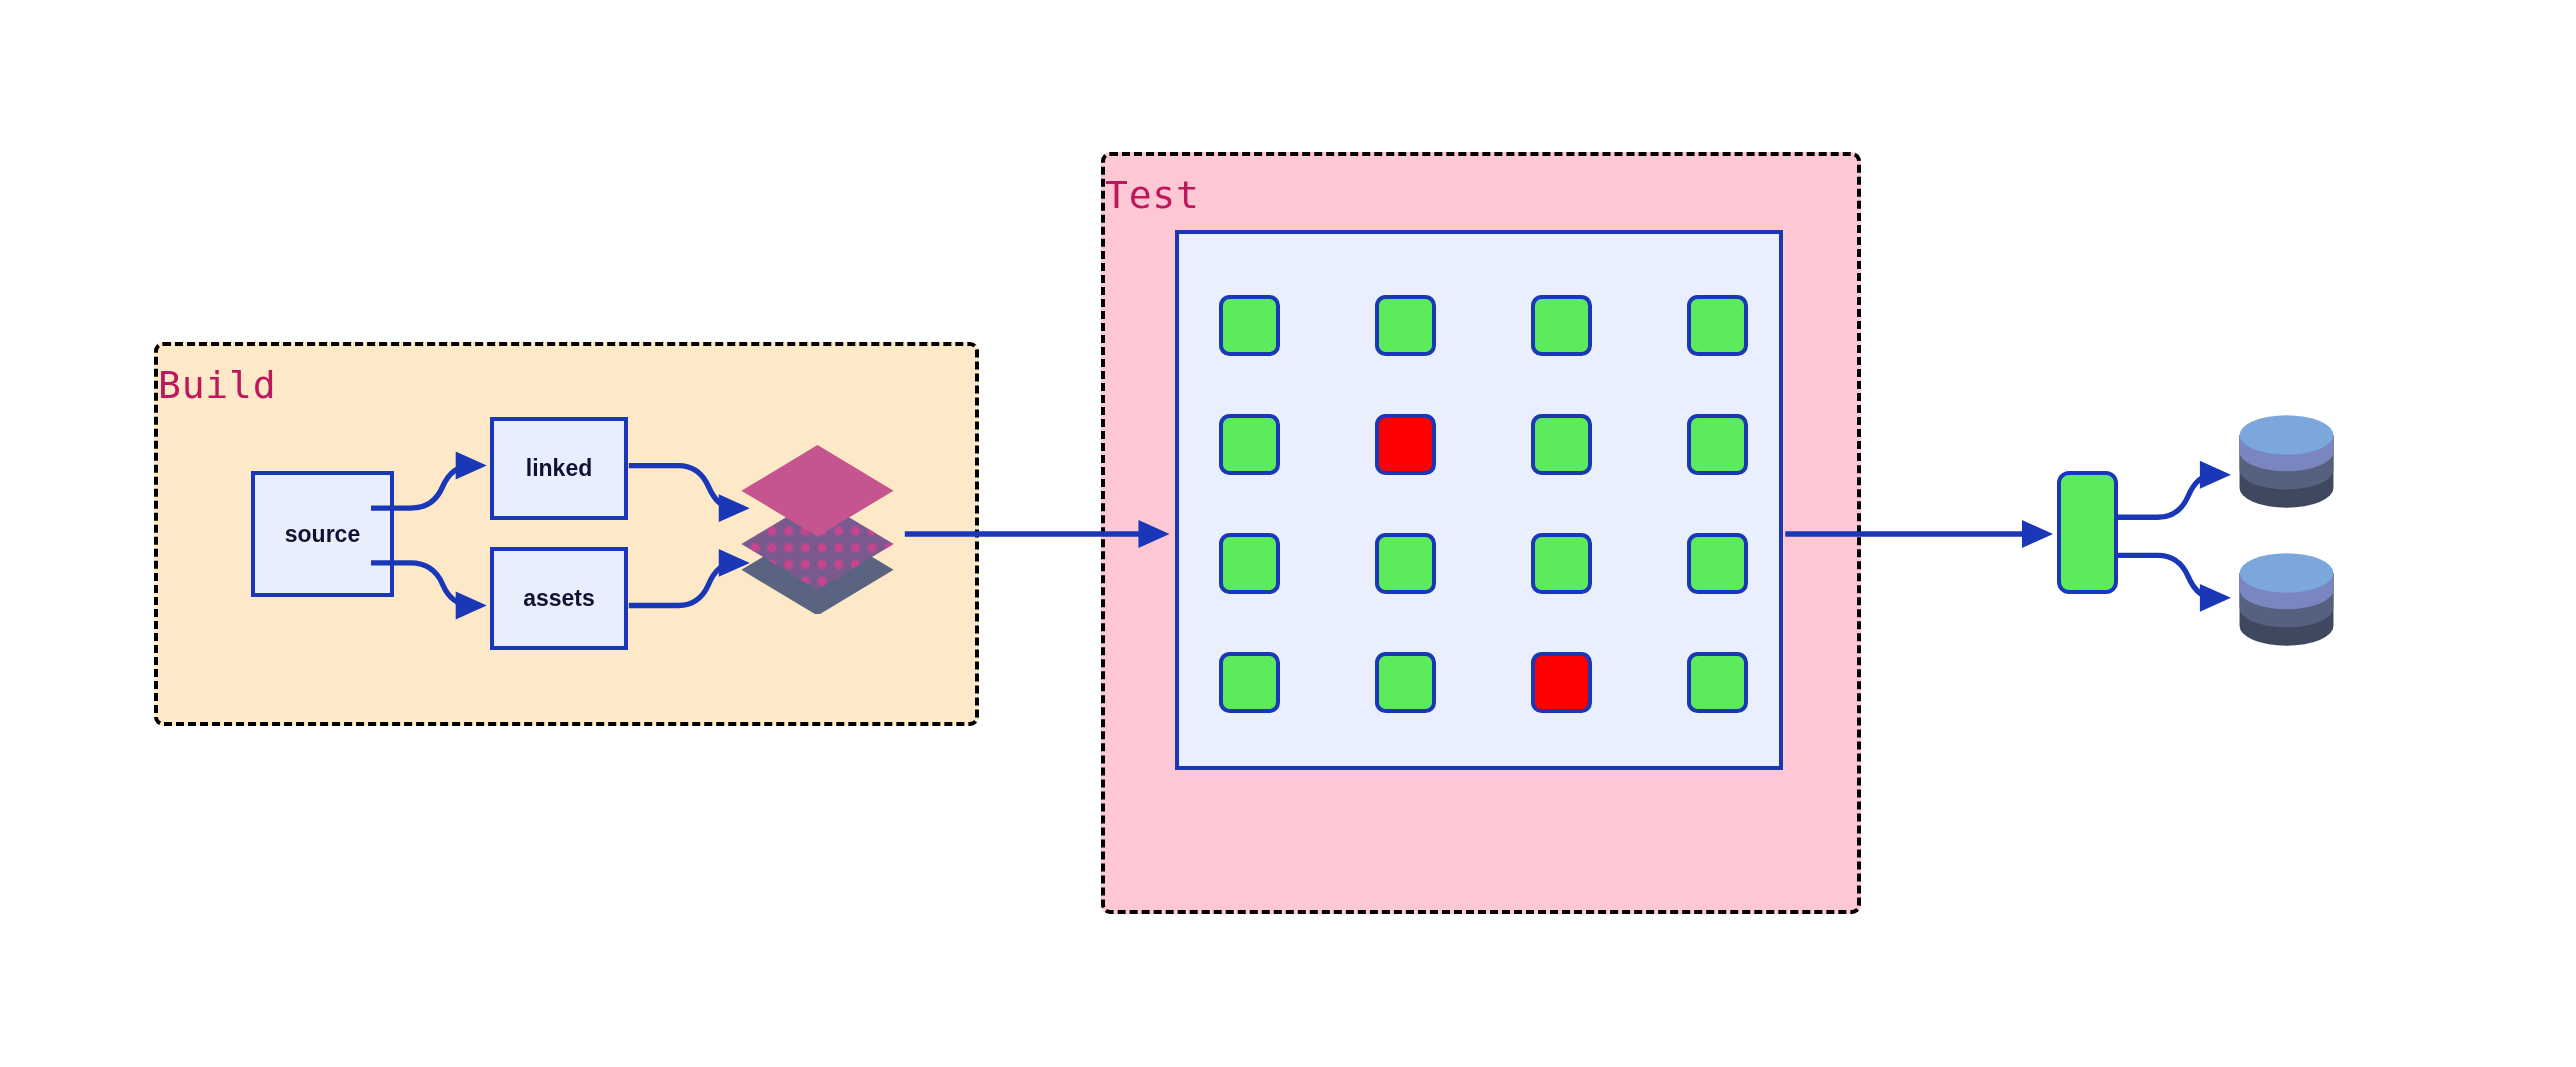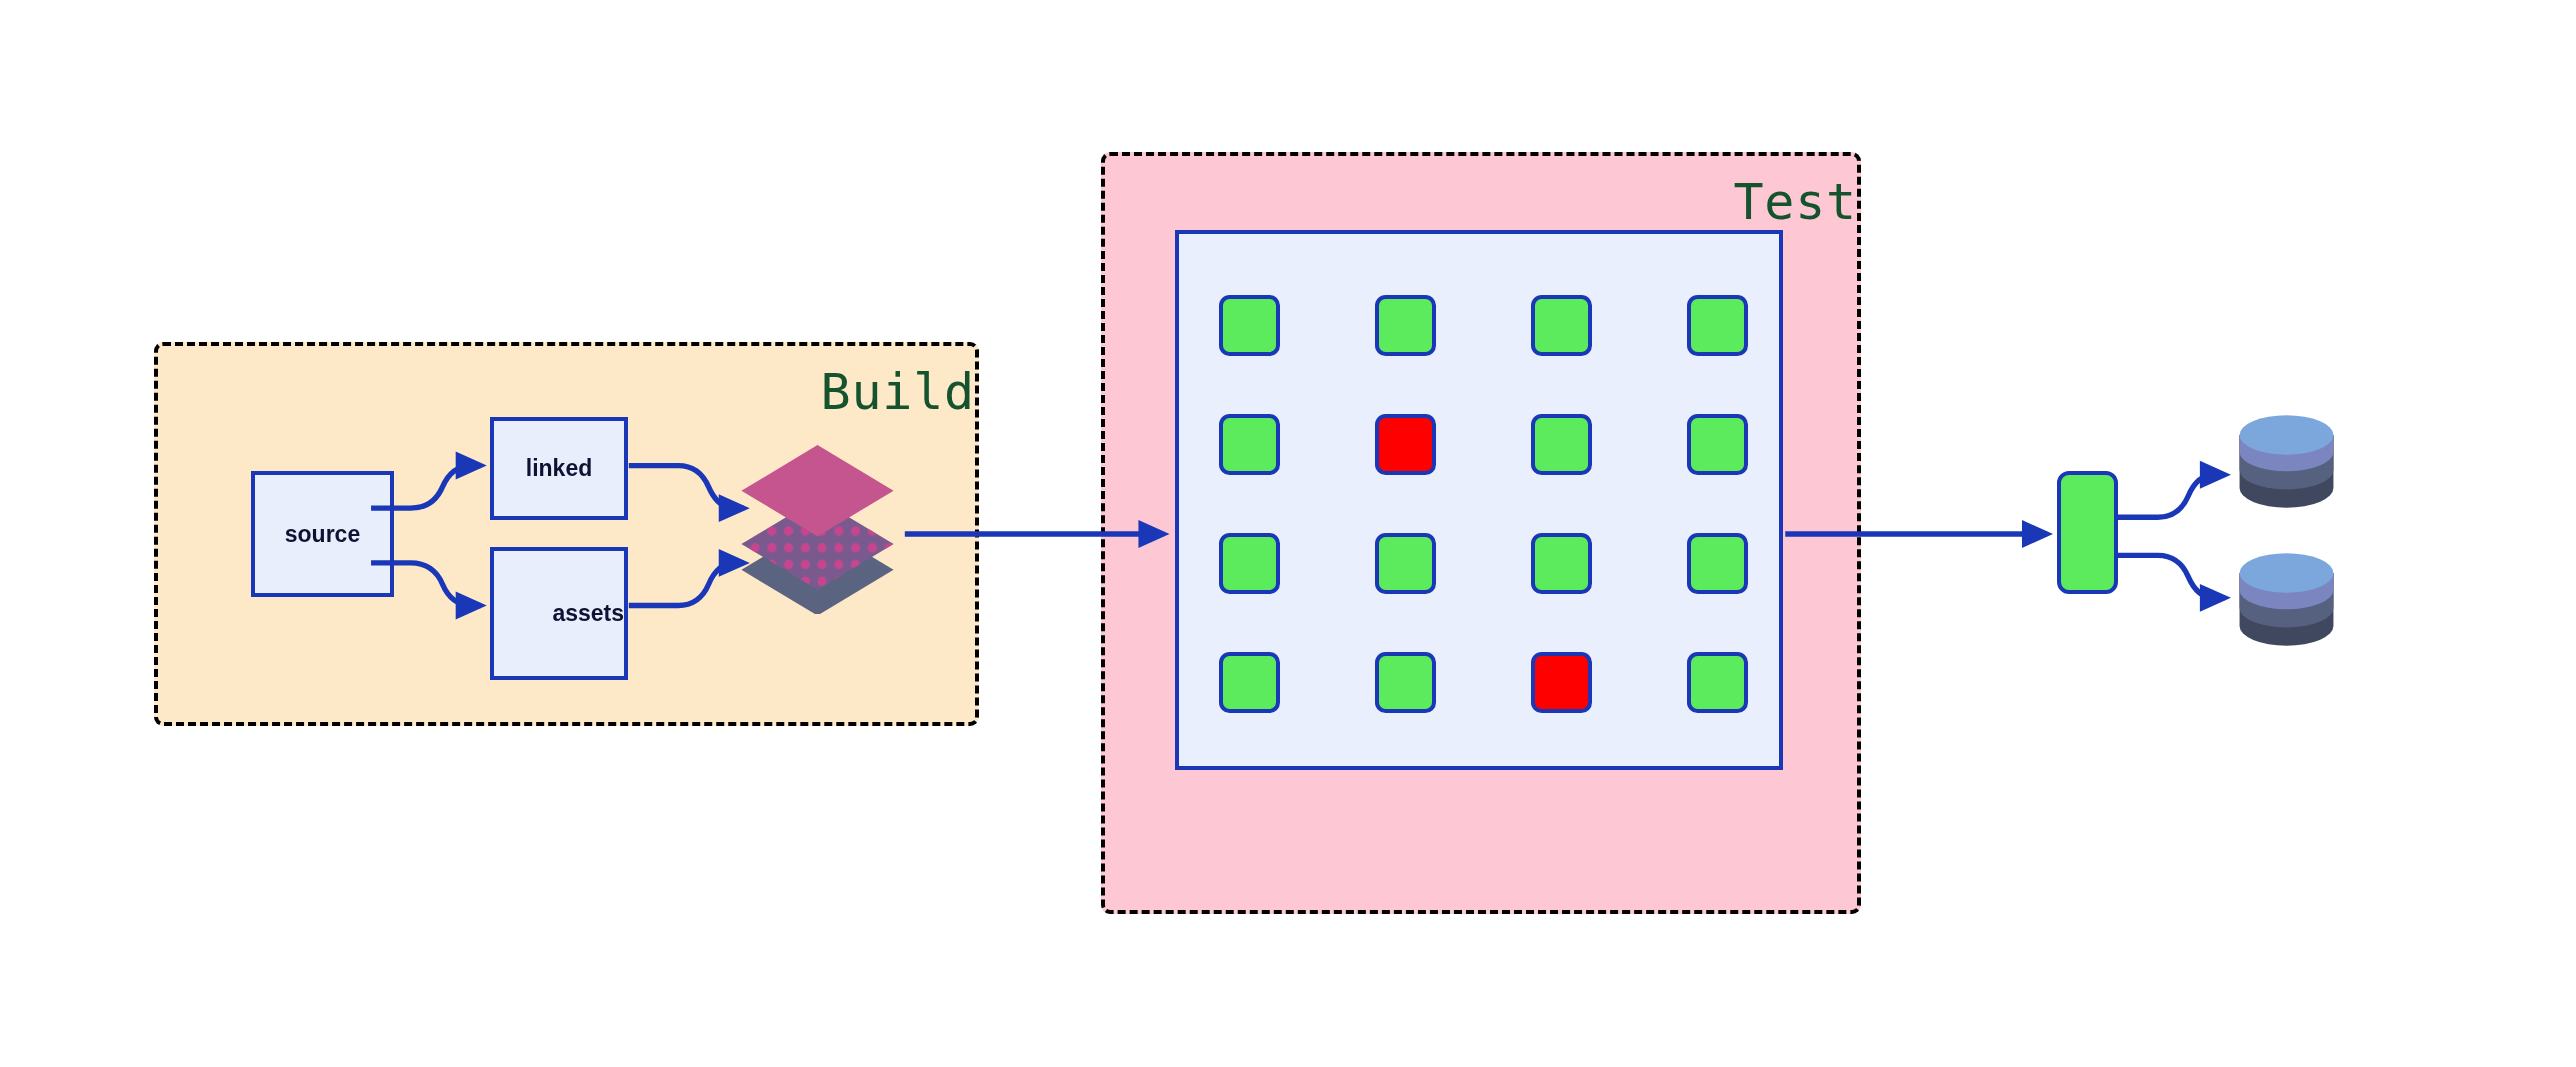--- a/index.html
+++ b/index.html
@@ -27,24 +27,24 @@
   .cluster {
     position: absolute;
     border: 4.6px dashed #000000;
     border-radius: 9px;
     box-sizing: border-box;
   }
   .cluster-title {
     position: absolute;
     left: 0;
     right: 0;
-    text-align: right;
+    text-align: left;
     font-family: "DejaVu Sans Mono", "Liberation Mono", monospace;
-    font-size: 50px;
-    color: #14532d;
+    font-size: 38px;
+    color: #be185d;
     letter-spacing: 0.8px;
     white-space: nowrap;
   }
 
   #cluster-build {
     left: 154px;  top: 342px;
     width: 825px; height: 384px;
     background: #fde8c8;
   }
   #cluster-build .cluster-title { top: 16.7px; }
@@ -72,21 +72,21 @@
     display: flex;
     align-items: center;
     justify-content: center;
     color: #111233;
     font-weight: bold;
     font-size: 23px;
     font-family: Liberation Sans, sans-serif;
   }
   #node-source { left: 228px; top: 471px;  width: 143px; height: 126px; margin-left: 23px; }
   #node-linked { left: 490px; top: 417px;  width: 138px; height: 103px; }
-  #node-assets { left: 490px; top: 547px;  width: 138px; height: 133px; justify-content: flex-end; }
+  #node-assets { left: 490px; top: 547px;  width: 138px; height: 103px; }
 
   
   #test-panel {
     position: absolute;
     left: 1175px; top: 230px;
     width: 608px; height: 540px;
     background: #e9effc;
     border: 4.6px solid #1a37b8;
     box-sizing: border-box;
   }

